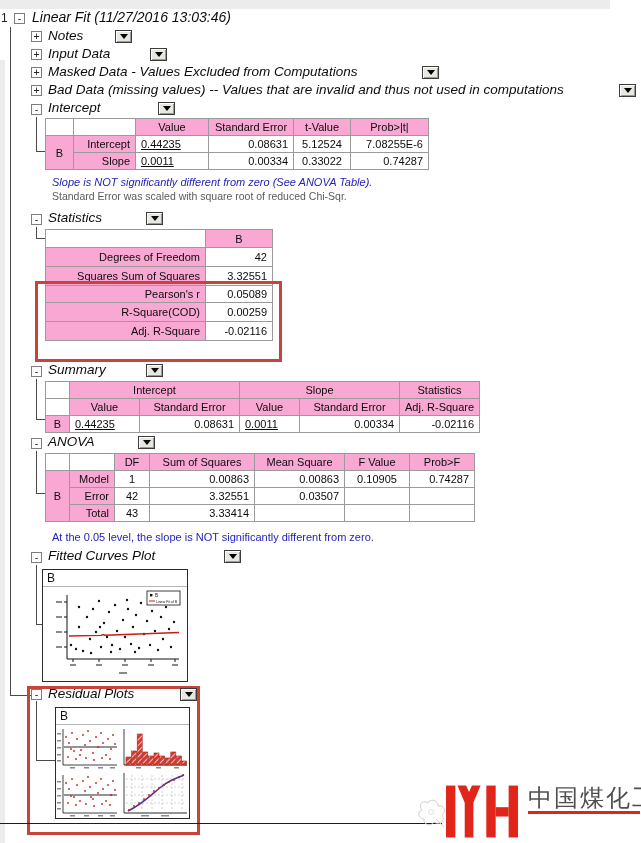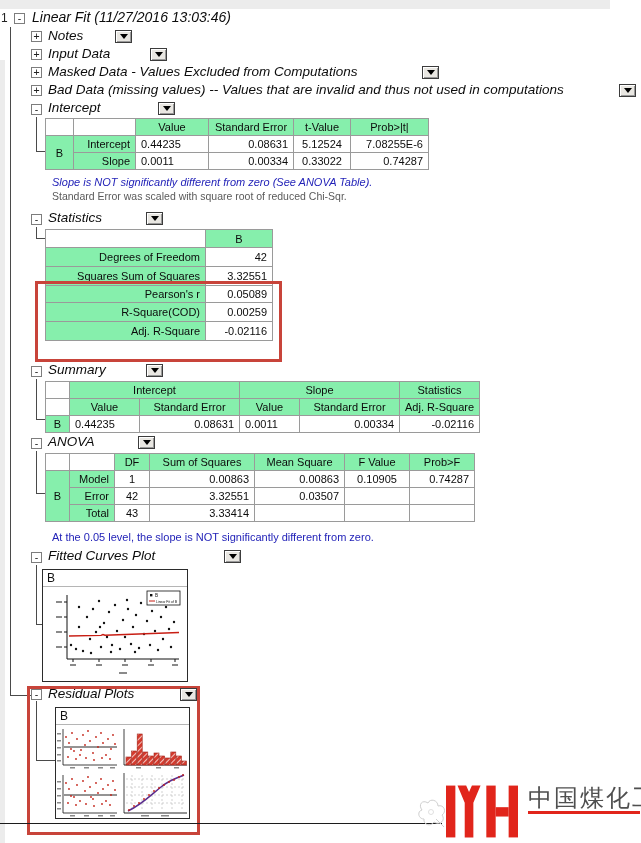--- a/index.html
+++ b/index.html
@@ -15,23 +15,23 @@
   .title{position:absolute;font-style:italic;font-size:14px;color:#0c0c0c;white-space:nowrap;}
   .dd{position:absolute;width:17px;height:13px;background:#E9E7E2;border:1px solid #3c3c3c;
       box-shadow:inset 1px 1px 0 #ffffff, inset -1px -1px 0 #9a9a9a;box-sizing:border-box;
       display:flex;align-items:center;justify-content:center;cursor:default;}
   .caret{width:0;height:0;border-left:4px solid transparent;border-right:4px solid transparent;
          border-top:5px solid #000;}
   table.rep{position:absolute;border-collapse:collapse;font-size:11px;color:#0c0c0c;
             border:1px solid #000;table-layout:fixed;}
   table.rep th, table.rep td{border:1px solid #9a9a9a;padding:0 5px;height:17px;
             font-weight:normal;overflow:hidden;white-space:nowrap;box-sizing:border-box;}
-  .yl{background:#86efac;}
+  .yl{background:#f9a8d4;}
   .wh{background:#ffffff;}
-  .ac{text-align:center;} .ar{text-align:right;} .al{text-align:left;}
+  .ac{text-align:center;} .ar{text-align:right;} .al{text-align:left;text-decoration:underline;}
   .note-blue{position:absolute;font-size:11px;color:#2323B8;white-space:nowrap;}
   .note-gray{position:absolute;font-size:10.5px;color:#5a5a5a;white-space:nowrap;}
   .panel{position:absolute;background:#fff;border:1px solid #2b2b2b;box-sizing:border-box;}
   .panel .plabel{position:absolute;left:4px;top:1px;font-size:12px;color:#111;}
   .panel .pdiv{position:absolute;left:0;right:0;top:16px;height:1px;background:#b5b5b5;}
   .redbox{position:absolute;border:3px solid #C8443A;box-sizing:border-box;}
   .footline{position:absolute;height:1px;background:#1c1c1c;}
   .logo-cn{position:absolute;font-size:24px;color:#4F4F4F;letter-spacing:2px;white-space:nowrap;}
   .logo-en{position:absolute;font-size:17px;color:#8F8F8F;letter-spacing:7px;white-space:nowrap;}
   .logo-rule{position:absolute;background:#E1251B;height:3px;}

